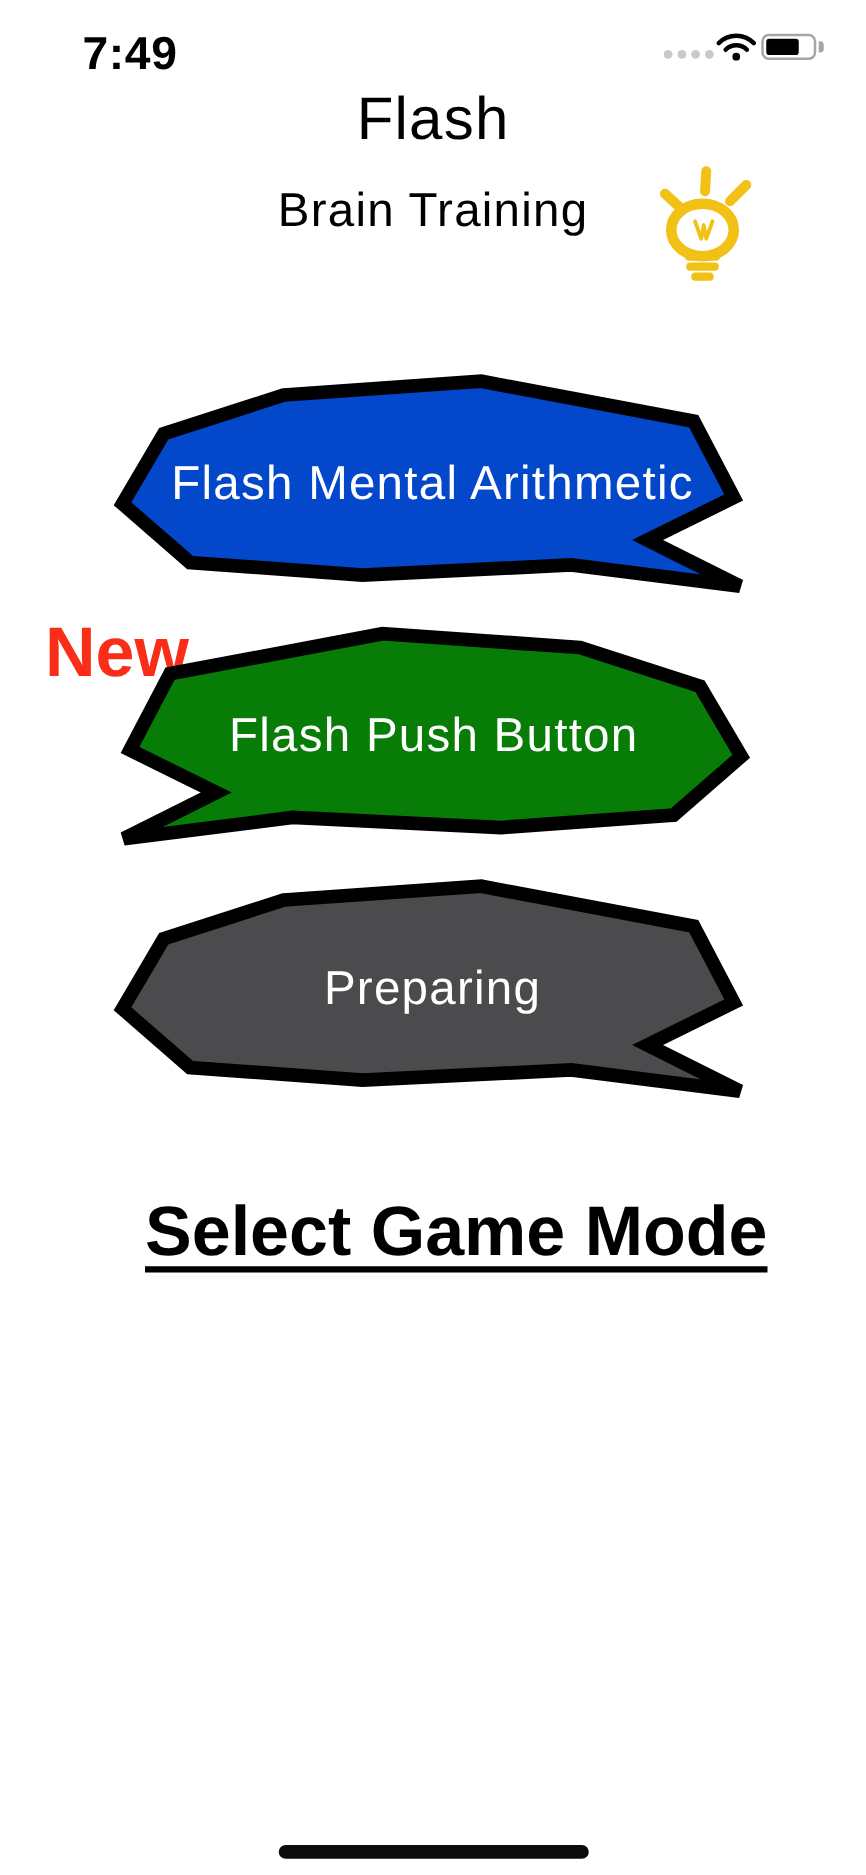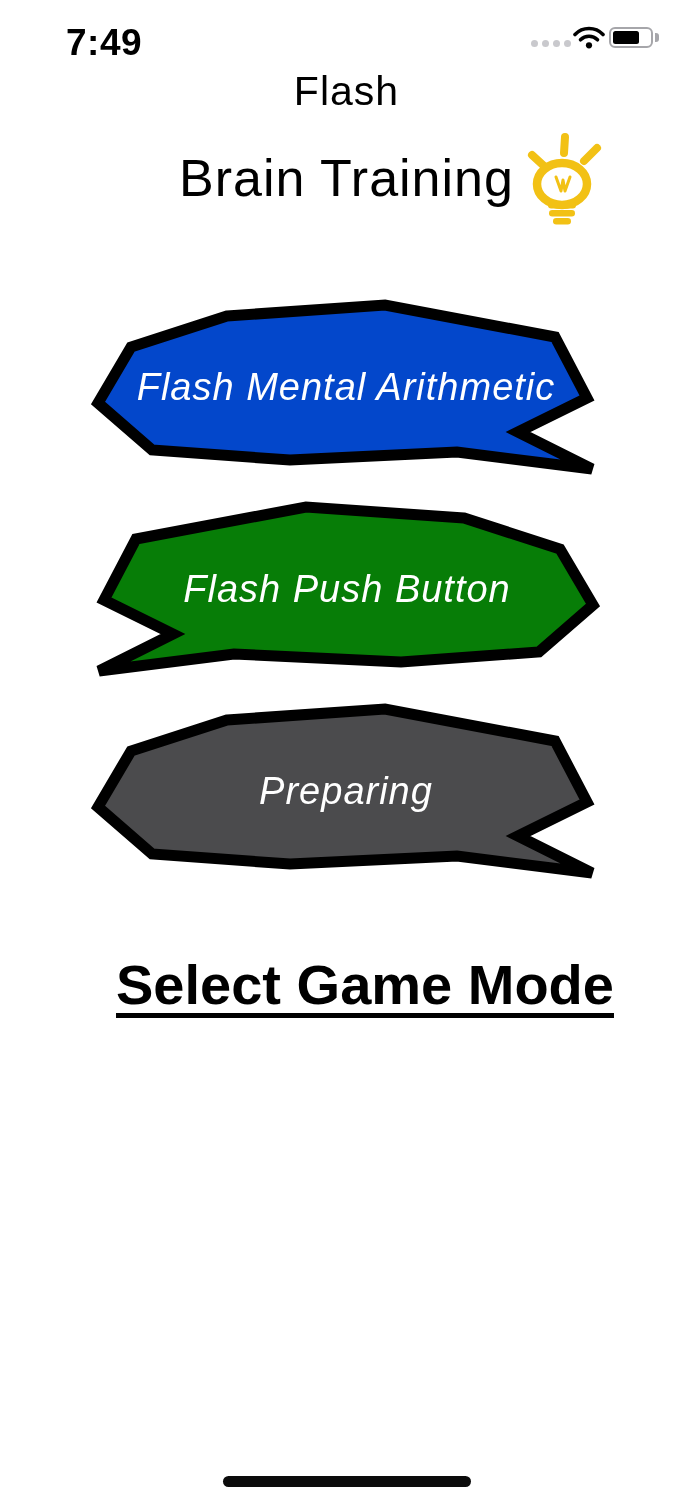--- a/index.html
+++ b/index.html
@@ -46,41 +46,40 @@
     position: absolute; left: -38px; top: 33px;
     width: 4px; height: 9px;
     background: #a6a6aa;
     border-radius: 0 3px 3px 0;
   }
 
   
   .title1 {
     position: absolute; top: 68px; left: 0; right: 0;
     text-align: center;
-    font-size: 41px; font-weight: 500;
+    font-size: 48px; font-weight: 500;
     letter-spacing: 1px;
     color: #000;
   }
   .title2 {
     position: absolute; top: 148px; left: 0; right: 0;
     text-align: center;
-    font-size: 52px; font-weight: 500;
+    font-size: 38px; font-weight: 500;
     letter-spacing: 1px;
     color: #000;
   }
   .bulb { position: absolute; left: 518px; top: 130px; }
 
   
   .bubble {
     position: absolute;
     width: 508px; height: 180px;
     cursor: pointer;
     background: transparent;
     border: none;
-    font-style: italic;
   }
   .bubble-1 { left: 92px; top: 297px; }
   .bubble-2 { left: 93px; top: 499px; }
   .bubble-3 { left: 92px; top: 701px; }
   .bubble svg { position: absolute; left: 0; top: 0; width: 100%; height: 100%; overflow: visible; }
   .bubble-poly { stroke: #000000; stroke-width: 11; stroke-linejoin: miter; }
   .bubble-label {
     position: absolute; left: 0; top: 0; right: 0; bottom: 0;
     display: flex; align-items: center; justify-content: center;
     color: #ffffff;
@@ -160,20 +159,21 @@
     </g>
   </svg>
 
   <div class="bubble bubble-1">
     <svg viewBox="0 0 508 180">
       <polygon class="bubble-poly" points="135,19 293,8 463,40 495,101 426,135 500,172 365,155 198,163 60,153 6,106 39,50" fill="#0347cb"></polygon>
     </svg>
     <div class="bubble-label">Flash Mental Arithmetic</div>
   </div>
 
+  <div class="new-badge">New</div>
 
   <div class="bubble bubble-3">
     <svg viewBox="0 0 508 180">
       <polygon class="bubble-poly" points="135,19 293,8 463,40 495,101 426,135 500,172 365,155 198,163 60,153 6,106 39,50" fill="#4b4b4d"></polygon>
     </svg>
     <div class="bubble-label">Preparing</div>
   </div>
 
   <div class="bubble bubble-2">
     <svg viewBox="0 0 508 180">

